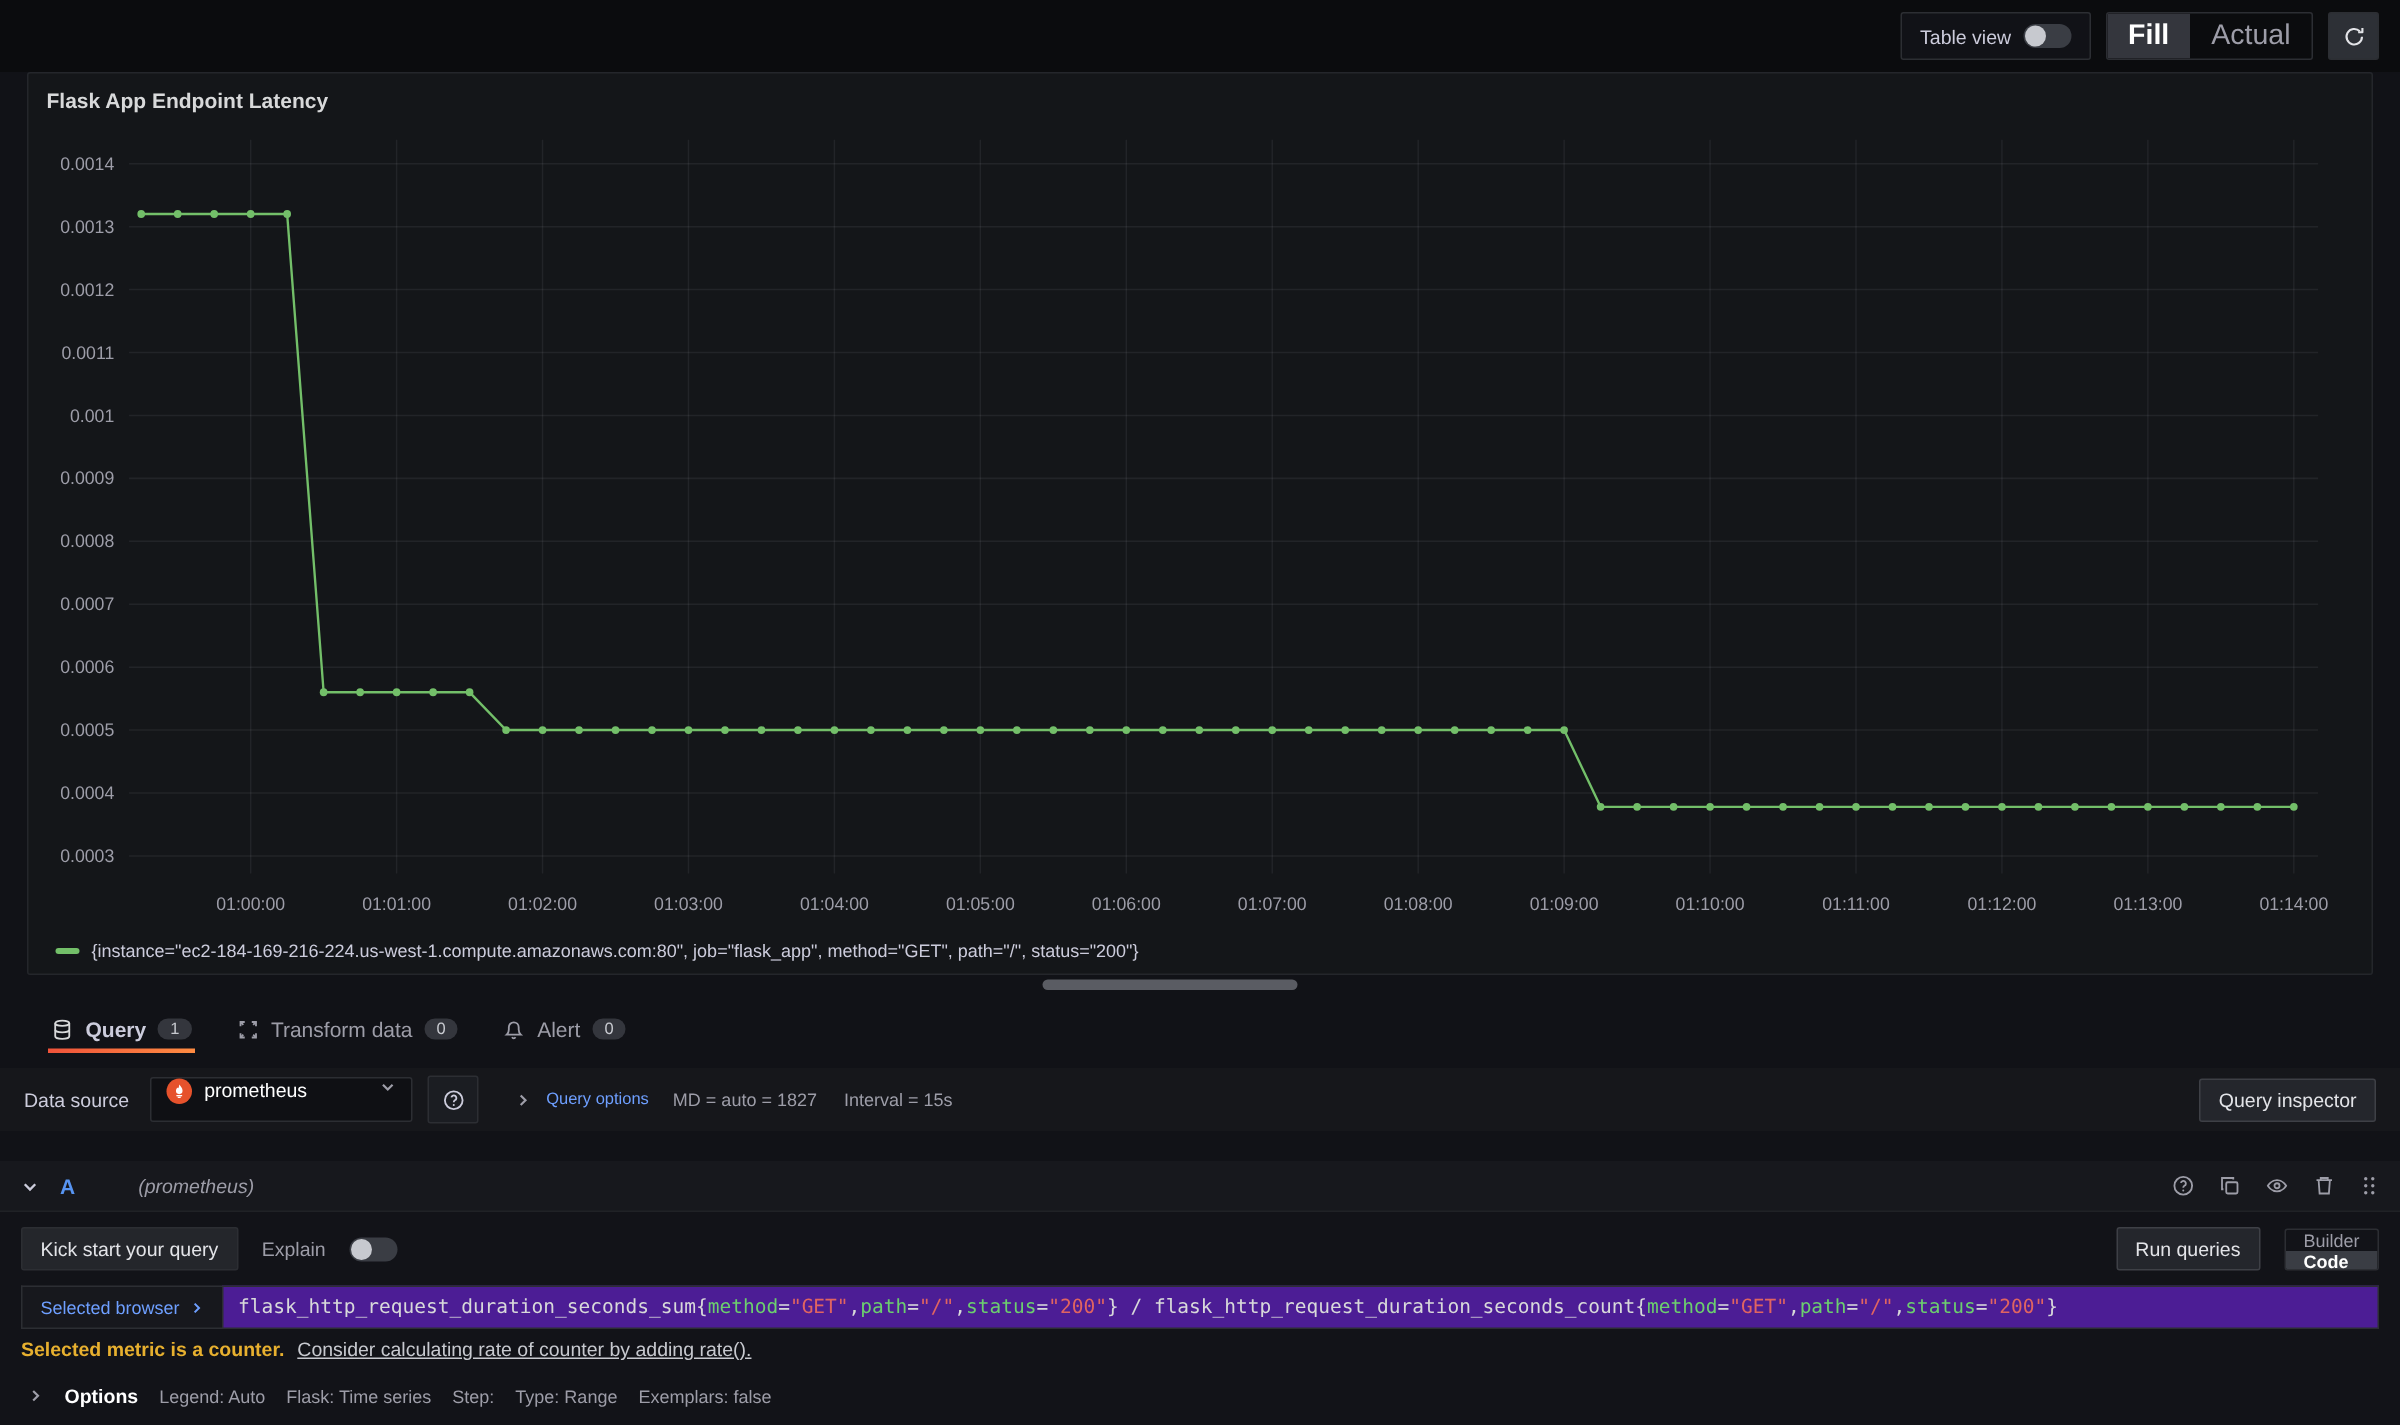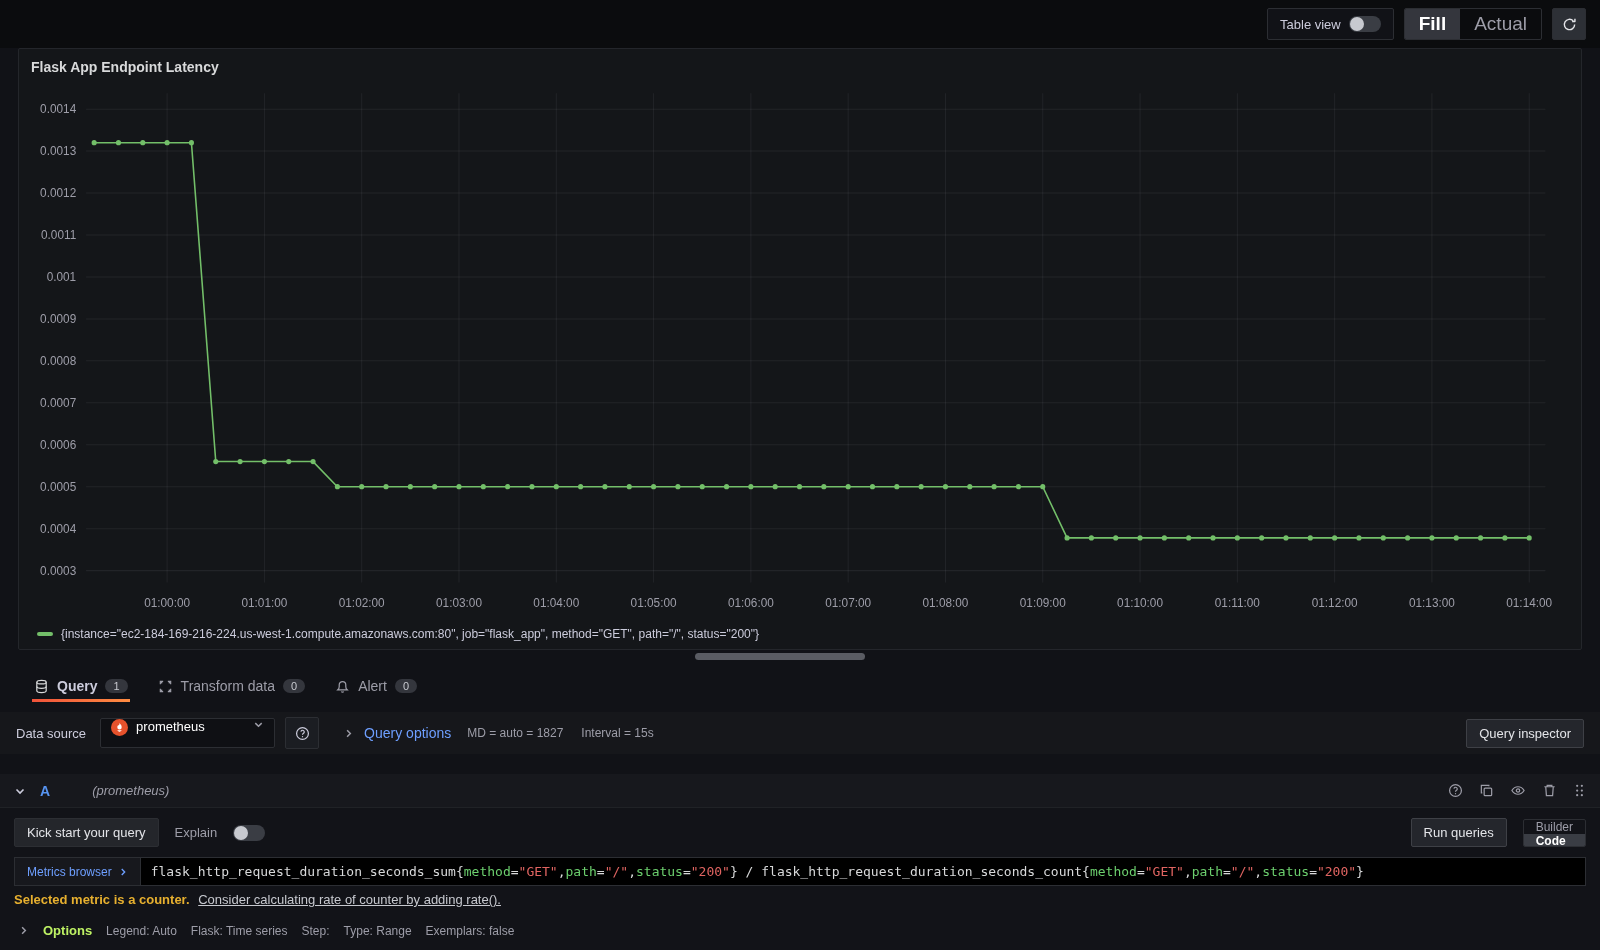--- a/index.html
+++ b/index.html
@@ -37,45 +37,45 @@
   .tab.inactive .t-label { color:#9d9da8; font-weight:400; }
   .badge { background:#34363d; color:#c7c9cf; font-size:11px; border-radius:9px; padding:1px 8px; }
   .tab.active::after { content:""; position:absolute; left:0; right:0; bottom:0; height:3px; background:linear-gradient(90deg,var(--tab-underline-from),var(--tab-underline-to)); }
 
   .ds-row { margin:10px 0 0 0; background:#16171b; display:flex; align-items:center; padding:6px 16px; gap:10px; height:42px; }
   .ds-label { font-size:13px; color:#ccccdc; margin-right:4px; }
   .ds-select { display:flex; gap:8px; background:#0f1014; border:1px solid #2c2e33; border-radius:2px; height:30px; padding:0 10px; width:175px; cursor:pointer; }
   .ds-select .name { font-size:13px; color:#fff; flex:1; }
   .prom-circle { width:17px; height:17px; border-radius:50%; background:var(--prometheus-orange); display:flex; align-items:center; justify-content:center; }
   .qo { display:flex; align-items:center; gap:10px; margin-left:14px; cursor:pointer; }
-  .qo-label { color:var(--link-blue); font-size:14px; font-weight:500; }
+  .qo-label { color:var(--link-blue); font-size:11px; font-weight:500; }
   .dim { color:#9d9da8; font-size:12px; }
   .spacer { flex:1; }
   .btn { background:#24262c; border:1px solid #3e4046; border-radius:2px; color:#e3e4e8; font-size:13px; padding:6px 12px; cursor:pointer; }
 
   .query-card { margin:20px 0 0 0; background:#121318; }
   .refid-row { display:flex; align-items:center; gap:14px; background:#17181d; border-bottom:1px solid #202226; height:34px; padding:0 14px; }
   .refid { color:#5794f2; font-weight:700; font-size:14px; }
   .ds-hint { color:#9d9da8; font-style:italic; font-size:13px; margin-left:28px; }
   .row-icons { display:flex; align-items:center; gap:16px; }
   .editor-toolbar { display:flex; align-items:center; gap:16px; padding:10px 14px 8px 14px; }
   .codebtn-group { display:flex; border:1px solid #2c2e33; border-radius:2px; overflow:hidden; height:28px;flex-direction:column; }
   .codebtn { padding:0 12px; display:flex; align-items:center; font-size:12px; color:#9d9da8; cursor:pointer; }
   .codebtn.active { background:#3a3d44; color:#fff; font-weight:700; }
   .metrics-row { display:flex; align-items:stretch; margin:2px 14px 0 14px; }
   .metrics-browser { display:flex; align-items:center; gap:6px; background:#17181d; border:1px solid #2c2e33; border-right:none; padding:0 12px; font-size:12px; font-weight:500; color:var(--link-blue); cursor:pointer; white-space:nowrap; }
-  .query-input { flex:1; background:#000000; border:1px solid #2c2e33; padding:6px 10px; font-family:"DejaVu Sans Mono",monospace; font-size:13px; color:#d8d9da; white-space:nowrap; overflow:hidden; }
+  .query-input { flex:1; background:#4c1d95; border:1px solid #2c2e33; padding:6px 10px; font-family:"DejaVu Sans Mono",monospace; font-size:13px; color:#d8d9da; white-space:nowrap; overflow:hidden; }
   .tok-plain { color:#d8d9da; }
   .tok-label { color:var(--label-green); }
   .tok-string { color:var(--string-red); }
   .warning-row { padding:6px 14px 2px 14px; font-size:13px; }
   .warn-bold { color:var(--warning-yellow); font-weight:700; }
   .warn-link { color:#c7c9cf; text-decoration:underline; cursor:pointer; margin-left:5px; }
   .options-row { display:flex; align-items:center; gap:14px; padding:14px 14px 14px 18px; }
-  .opt-label { font-size:13px; font-weight:700; color:#bef264; }
+  .opt-label { font-size:13px; font-weight:700; color:#ffffff; }
   .opt-item { font-size:12px; color:#9d9da8; }
 </style>
 </head>
 <body>
 
 <div class="topbar">
   <div class="group">
     <div class="seg">
       <span class="lbl">Table view</span>
       <span class="toggle">
@@ -337,21 +337,21 @@
     <div class="spacer"></div>
     <button class="btn">Run queries</button>
     <div class="codebtn-group">
       <div class="codebtn">Builder</div>
       <div class="codebtn active">Code</div>
     </div>
   </div>
 
   <div class="metrics-row">
     <div class="metrics-browser">
-      <span>Metrics browser</span>
+      <span>Selected browser</span>
       <svg class="ic" width="10" height="10" viewBox="0 0 12 12" fill="none" stroke="#6e9fff" stroke-width="1.6">
           <path d="M4.5 2.5 8 6l-3.5 3.5"></path>
         </svg>
     </div>
     <div class="query-input" id="query-code"><span class="tok-plain">flask_http_request_duration_seconds_sum{</span><span class="tok-label">method</span><span class="tok-plain">=</span><span class="tok-string">"GET"</span><span class="tok-plain">,</span><span class="tok-label">path</span><span class="tok-plain">=</span><span class="tok-string">"/"</span><span class="tok-plain">,</span><span class="tok-label">status</span><span class="tok-plain">=</span><span class="tok-string">"200"</span><span class="tok-plain">} / flask_http_request_duration_seconds_count{</span><span class="tok-label">method</span><span class="tok-plain">=</span><span class="tok-string">"GET"</span><span class="tok-plain">,</span><span class="tok-label">path</span><span class="tok-plain">=</span><span class="tok-string">"/"</span><span class="tok-plain">,</span><span class="tok-label">status</span><span class="tok-plain">=</span><span class="tok-string">"200"</span><span class="tok-plain">}</span></div>
   </div>
 
   <div class="warning-row">
     <span class="warn-bold">Selected metric is a counter.</span>
     <span class="warn-link">Consider calculating rate of counter by adding rate().</span>

